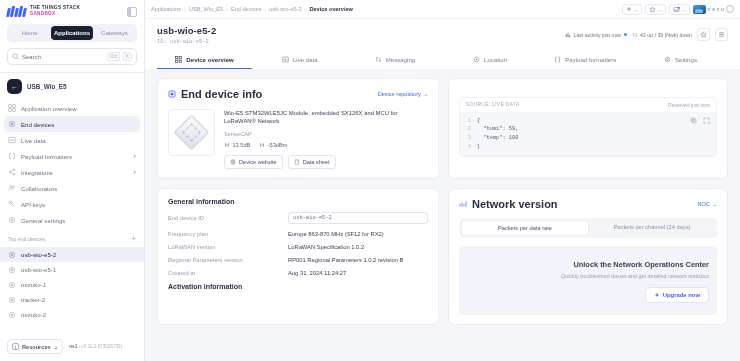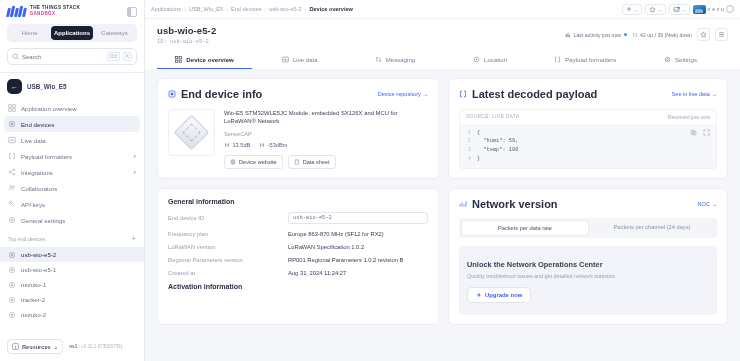--- a/index.html
+++ b/index.html
@@ -287,21 +287,21 @@
     border-radius: 4px; padding: 2px;
   }
   .seg-item {
     flex: 1; text-align: center; font-size: 5.7px; color: #8b90a6;
     padding: 4px 0; border-radius: 3px; cursor: pointer;
   }
   .seg-item.active { background: #fff; color: #4a5068; border: 1px solid #e9ebf2; }
 
   .noc-promo {
     margin-top: 8px; background: #f3f4f9; border-radius: 4px;
-    padding: 14px 8px 12px 8px; text-align: left;
+    padding: 14px 8px 12px 8px; text-align: right;
   }
   .noc-title { font-size: 7.4px; font-weight: bold; color: #3a3f57; }
   .noc-sub { font-size: 5.4px; color: #9aa0b4; margin-top: 4px; }
   .upgrade-btn {
     display: inline-flex; align-items: center; gap: 3px;
     margin-top: 8px; background: #fff; border: 1px solid #e3e5ee;
     border-radius: 4px; padding: 4px 8px;
     font-size: 5.9px; color: #3c64f4; font-weight: bold; cursor: pointer;
   }
 </style>
@@ -646,28 +646,20 @@
                   <path d="M9.5 2 V5 H12.5" fill="none" stroke="#6f7588" stroke-width="1.1"></path>
                 </svg>
                 <span>Data sheet</span>
               </div>
             </div>
           </div>
         </div>
       </div>
 
       <div class="card">
-        <div class="card-head">
-          <svg width="8" height="8" viewBox="0 0 16 16">
-            <path d="M6 2.5 H3 V13.5 H6" fill="none" stroke="#3c64f4" stroke-width="1.5"></path>
-            <path d="M10 2.5 H13 V13.5 H10" fill="none" stroke="#3c64f4" stroke-width="1.5"></path>
-          </svg>
-          <span class="card-title">Latest decoded payload</span>
-          <span class="card-link">See in live data →</span>
-        </div>
         <div class="payload-box">
           <div class="payload-head">
             <span class="src-label">SOURCE: LIVE DATA</span>
             <span class="recv-label">Received just now</span>
           </div>
           <div class="code-area">
             <div class="code-tools">
               <svg width="7" height="7" viewBox="0 0 16 16">
                 <rect x="2.5" y="2.5" width="8" height="8" rx="1" fill="none" stroke="#9aa0b4" stroke-width="1.3"></rect>
                 <rect x="5.5" y="5.5" width="8" height="8" rx="1" fill="none" stroke="#9aa0b4" stroke-width="1.3"></rect>

